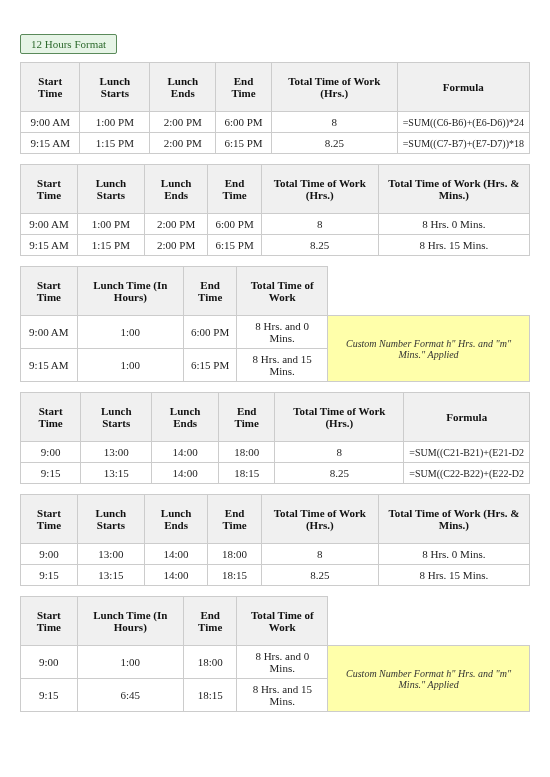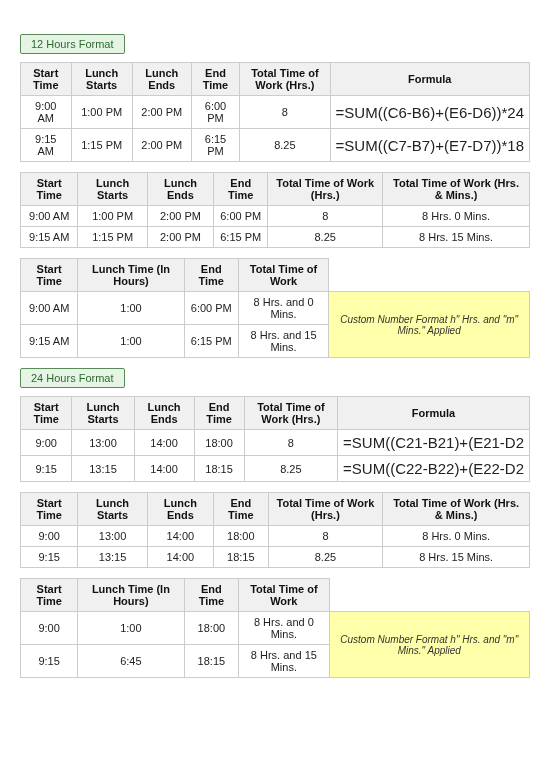--- a/index.html
+++ b/index.html
@@ -24,48 +24,49 @@
       padding: 3px 10px;
       border: 1.5px solid #5a8a5a;
       color: #2d6a2d;
       background: #e6f4e6;
       font-size: 11px;
       border-radius: 2px;
       margin-bottom: 8px;
       font-weight: normal;
     }
     .section {
+      font-family: Liberation Serif, serif;
     }
     table {
       width: 100%;
       border-collapse: collapse;
       margin-bottom: 10px;
       font-size: 11px;
     }
     th {
       background: #f0f0f0;
       border: 1px solid #ccc;
-      padding: 4px 5px;
+      padding: 12px 5px;
       text-align: center;
       font-weight: bold;
       color: #111;
     }
     td {
       border: 1px solid #ccc;
       padding: 4px 5px;
       text-align: center;
       color: #222;
     }
     .highlight-cell {
       background: #ffffaa;
       color: #333;
     }
     .formula-cell {
-      text-align: right;
-      font-size: 15px;
+      text-align: center;
+      font-size: 10px;
       white-space: nowrap;
     }
   </style>
 </head>
 <body>
 
 <h1></h1>
 
 <div id="app">
     <div class="section"><div class="format-badge">12 Hours Format</div><table>
@@ -144,21 +145,21 @@
             <td class="highlight-cell" rowspan="2" style="font-size: 10px; font-style: italic;">Custom Number Format h" Hrs. and "m" Mins." Applied</td>
           </tr>
           <tr>
             <td>9:15 AM</td>
             <td>1:00</td>
             <td>6:15 PM</td>
             <td>8 Hrs. and 15 Mins.</td>
           </tr>
         </tbody>
       </table></div>
-    <div class="section"><div class="format-badge">24 Hours Format</div><table>
+    <div class="section"><table>
         <thead>
           <tr>
             <th>Start Time</th>
             <th>Lunch Starts</th>
             <th>Lunch Ends</th>
             <th>End Time</th>
             <th>Total Time of Work (Hrs.)</th>
             <th>Formula</th>
           </tr>
         </thead>

